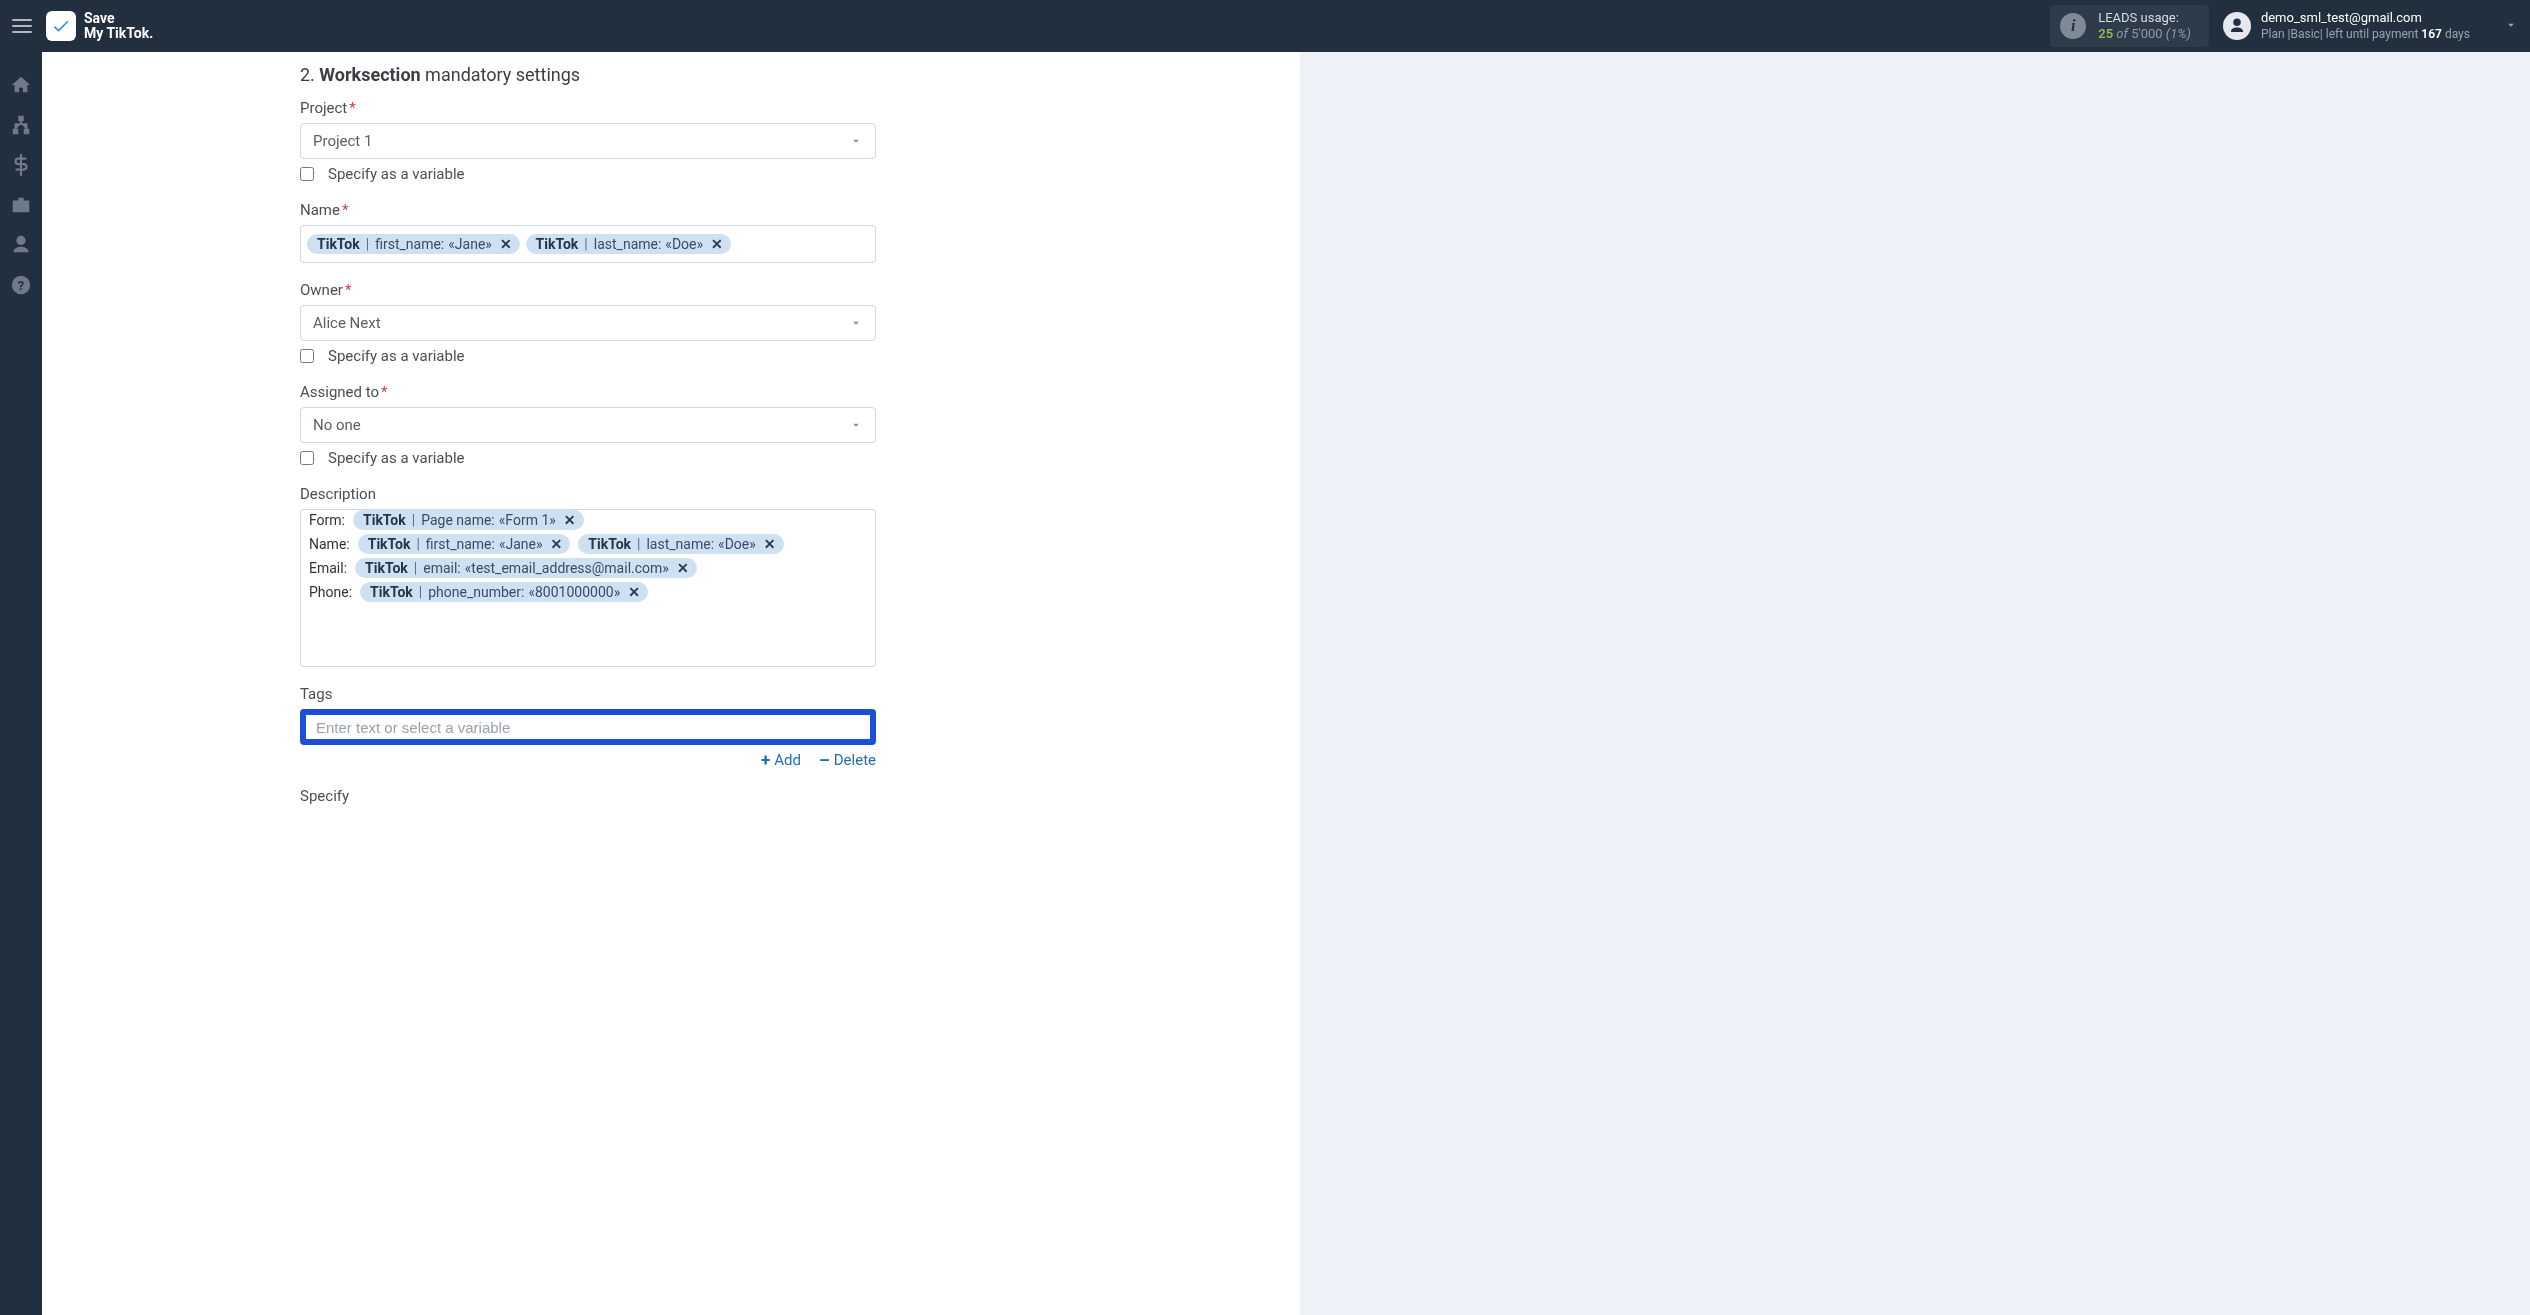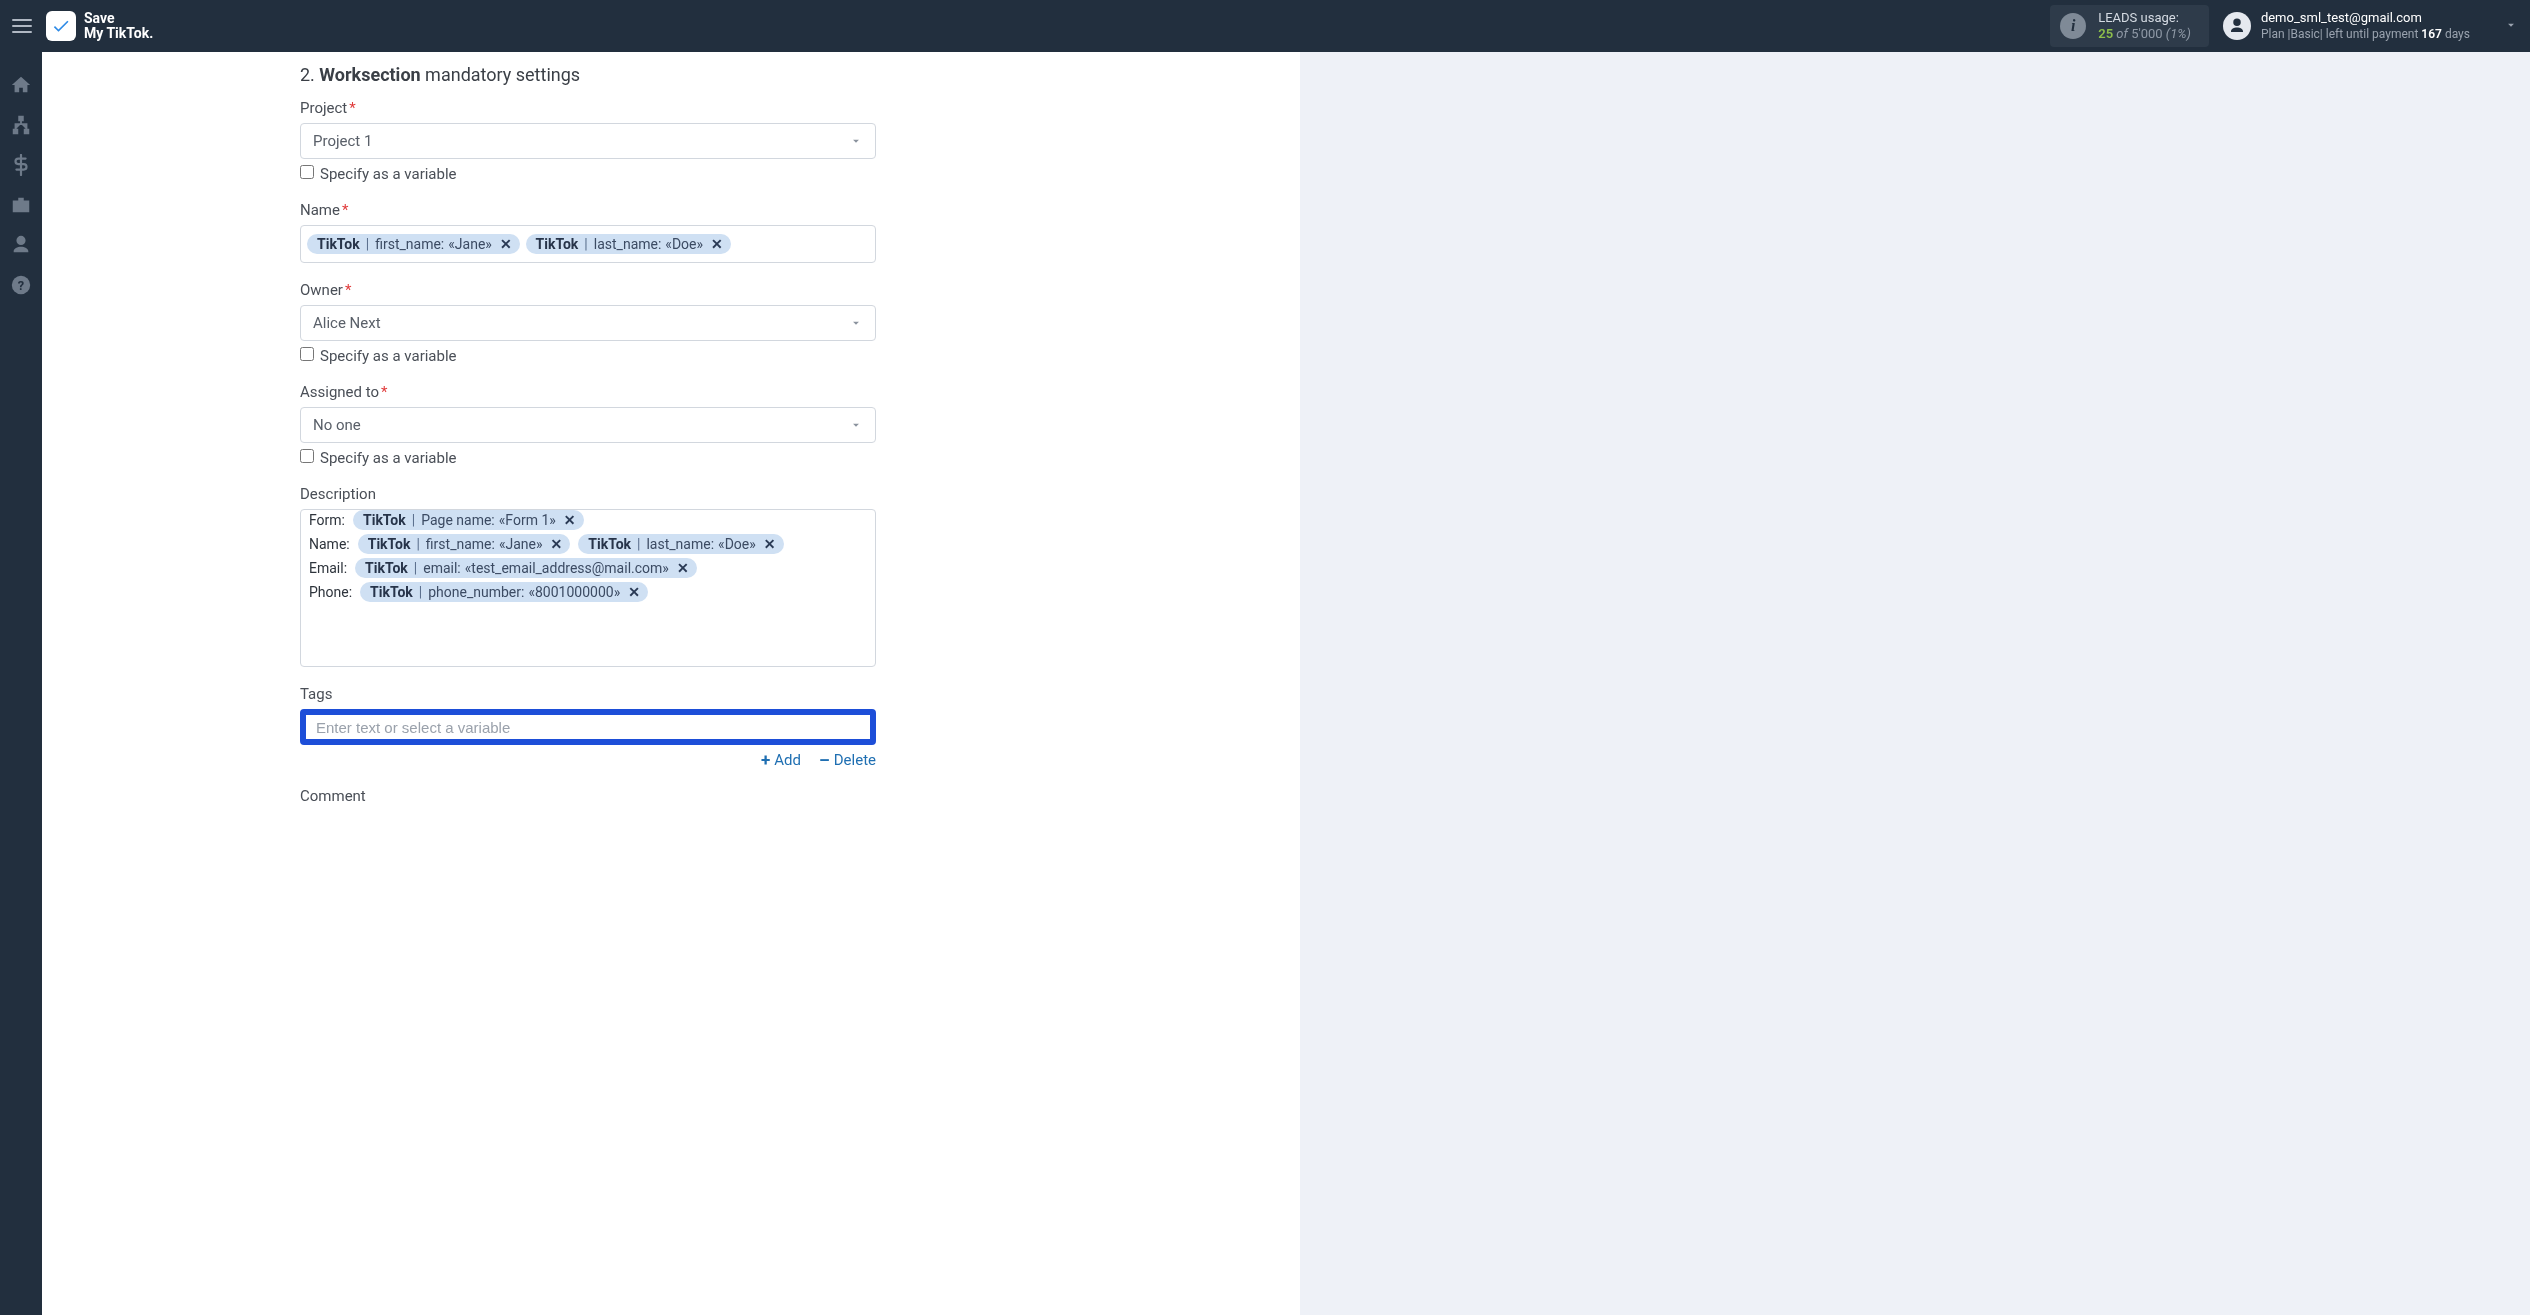--- a/index.html
+++ b/index.html
@@ -85,21 +85,21 @@
   .field-label { font-size: 15px; color:#4a4f57; margin-bottom: 6px; }
   .field-label .req { color:#e03b3b; margin-left: 2px; }
 
   .select {
     height: 36px; border:1px solid #d2d7de; border-radius:4px;
     background:#fff; display:flex; align-items:center; justify-content:space-between;
     padding: 0 12px; font-size: 15px; color:#5a6069; cursor:pointer;
   }
   .select svg { width: 14px; height: 14px; fill:#8a929d; }
 
-  .check-row { display:flex; gap:6px; margin-top:6px; }
+  .check-row { display:flex; align-items:center; gap:14px; margin-top:6px; }
   .check-row input { width:14px; height:14px; }
   .check-row label { font-size: 15px; color:#4a4f57; }
 
   .chipbox {
     min-height: 38px; border:1px solid #d2d7de; border-radius:4px; background:#fff;
     padding: 4px 6px; display:flex; flex-wrap:wrap; gap:6px; align-items:center;
   }
   .chip {
     background:#cfe0f3; border-radius: 12px; padding: 2px 8px 2px 10px;
     display:inline-flex; align-items:center; gap:4px;
@@ -345,19 +345,19 @@
                 <span>Add</span>
               </a>
             <a>
                 <span class="glyph">–</span>
                 <span>Delete</span>
               </a>
           </div>
         </div>
 
         <div class="field" style="margin-bottom:0">
-          <div class="field-label">Comment</div>
+          <div class="field-label">Specify</div>
         </div>
 
       </div>
     </div>
   </div>
 </div>
 
 </body></html>

